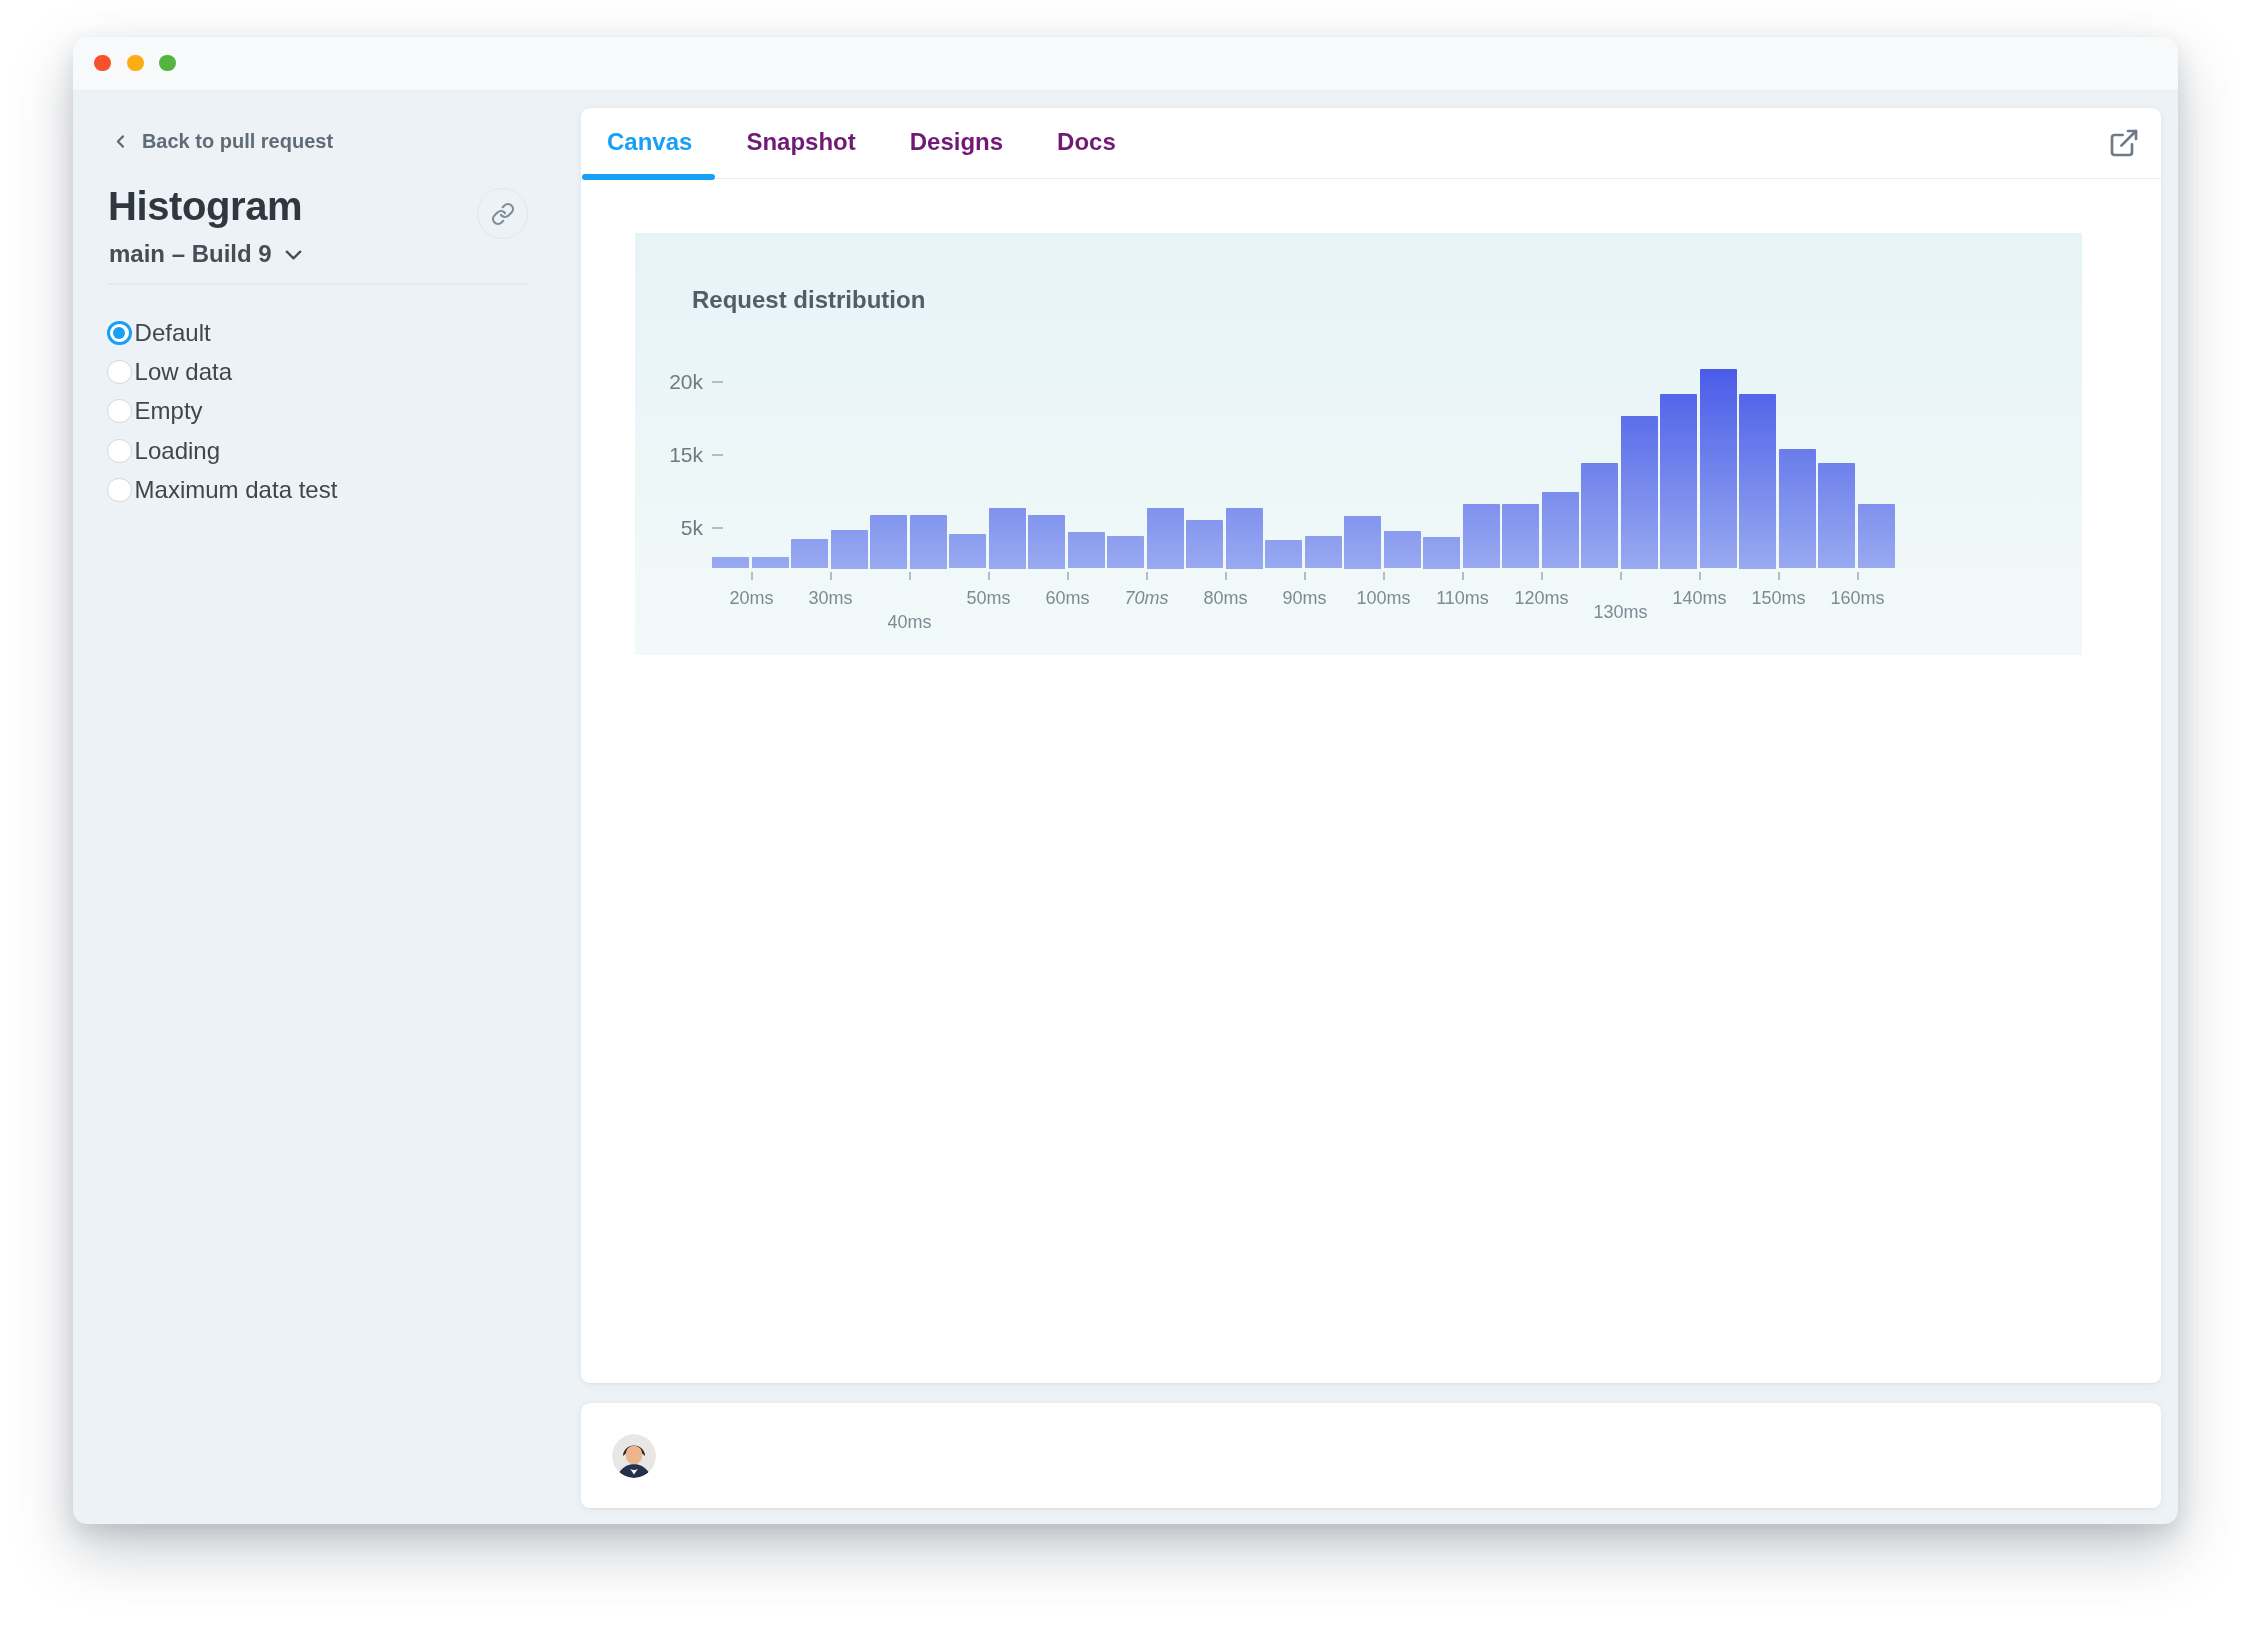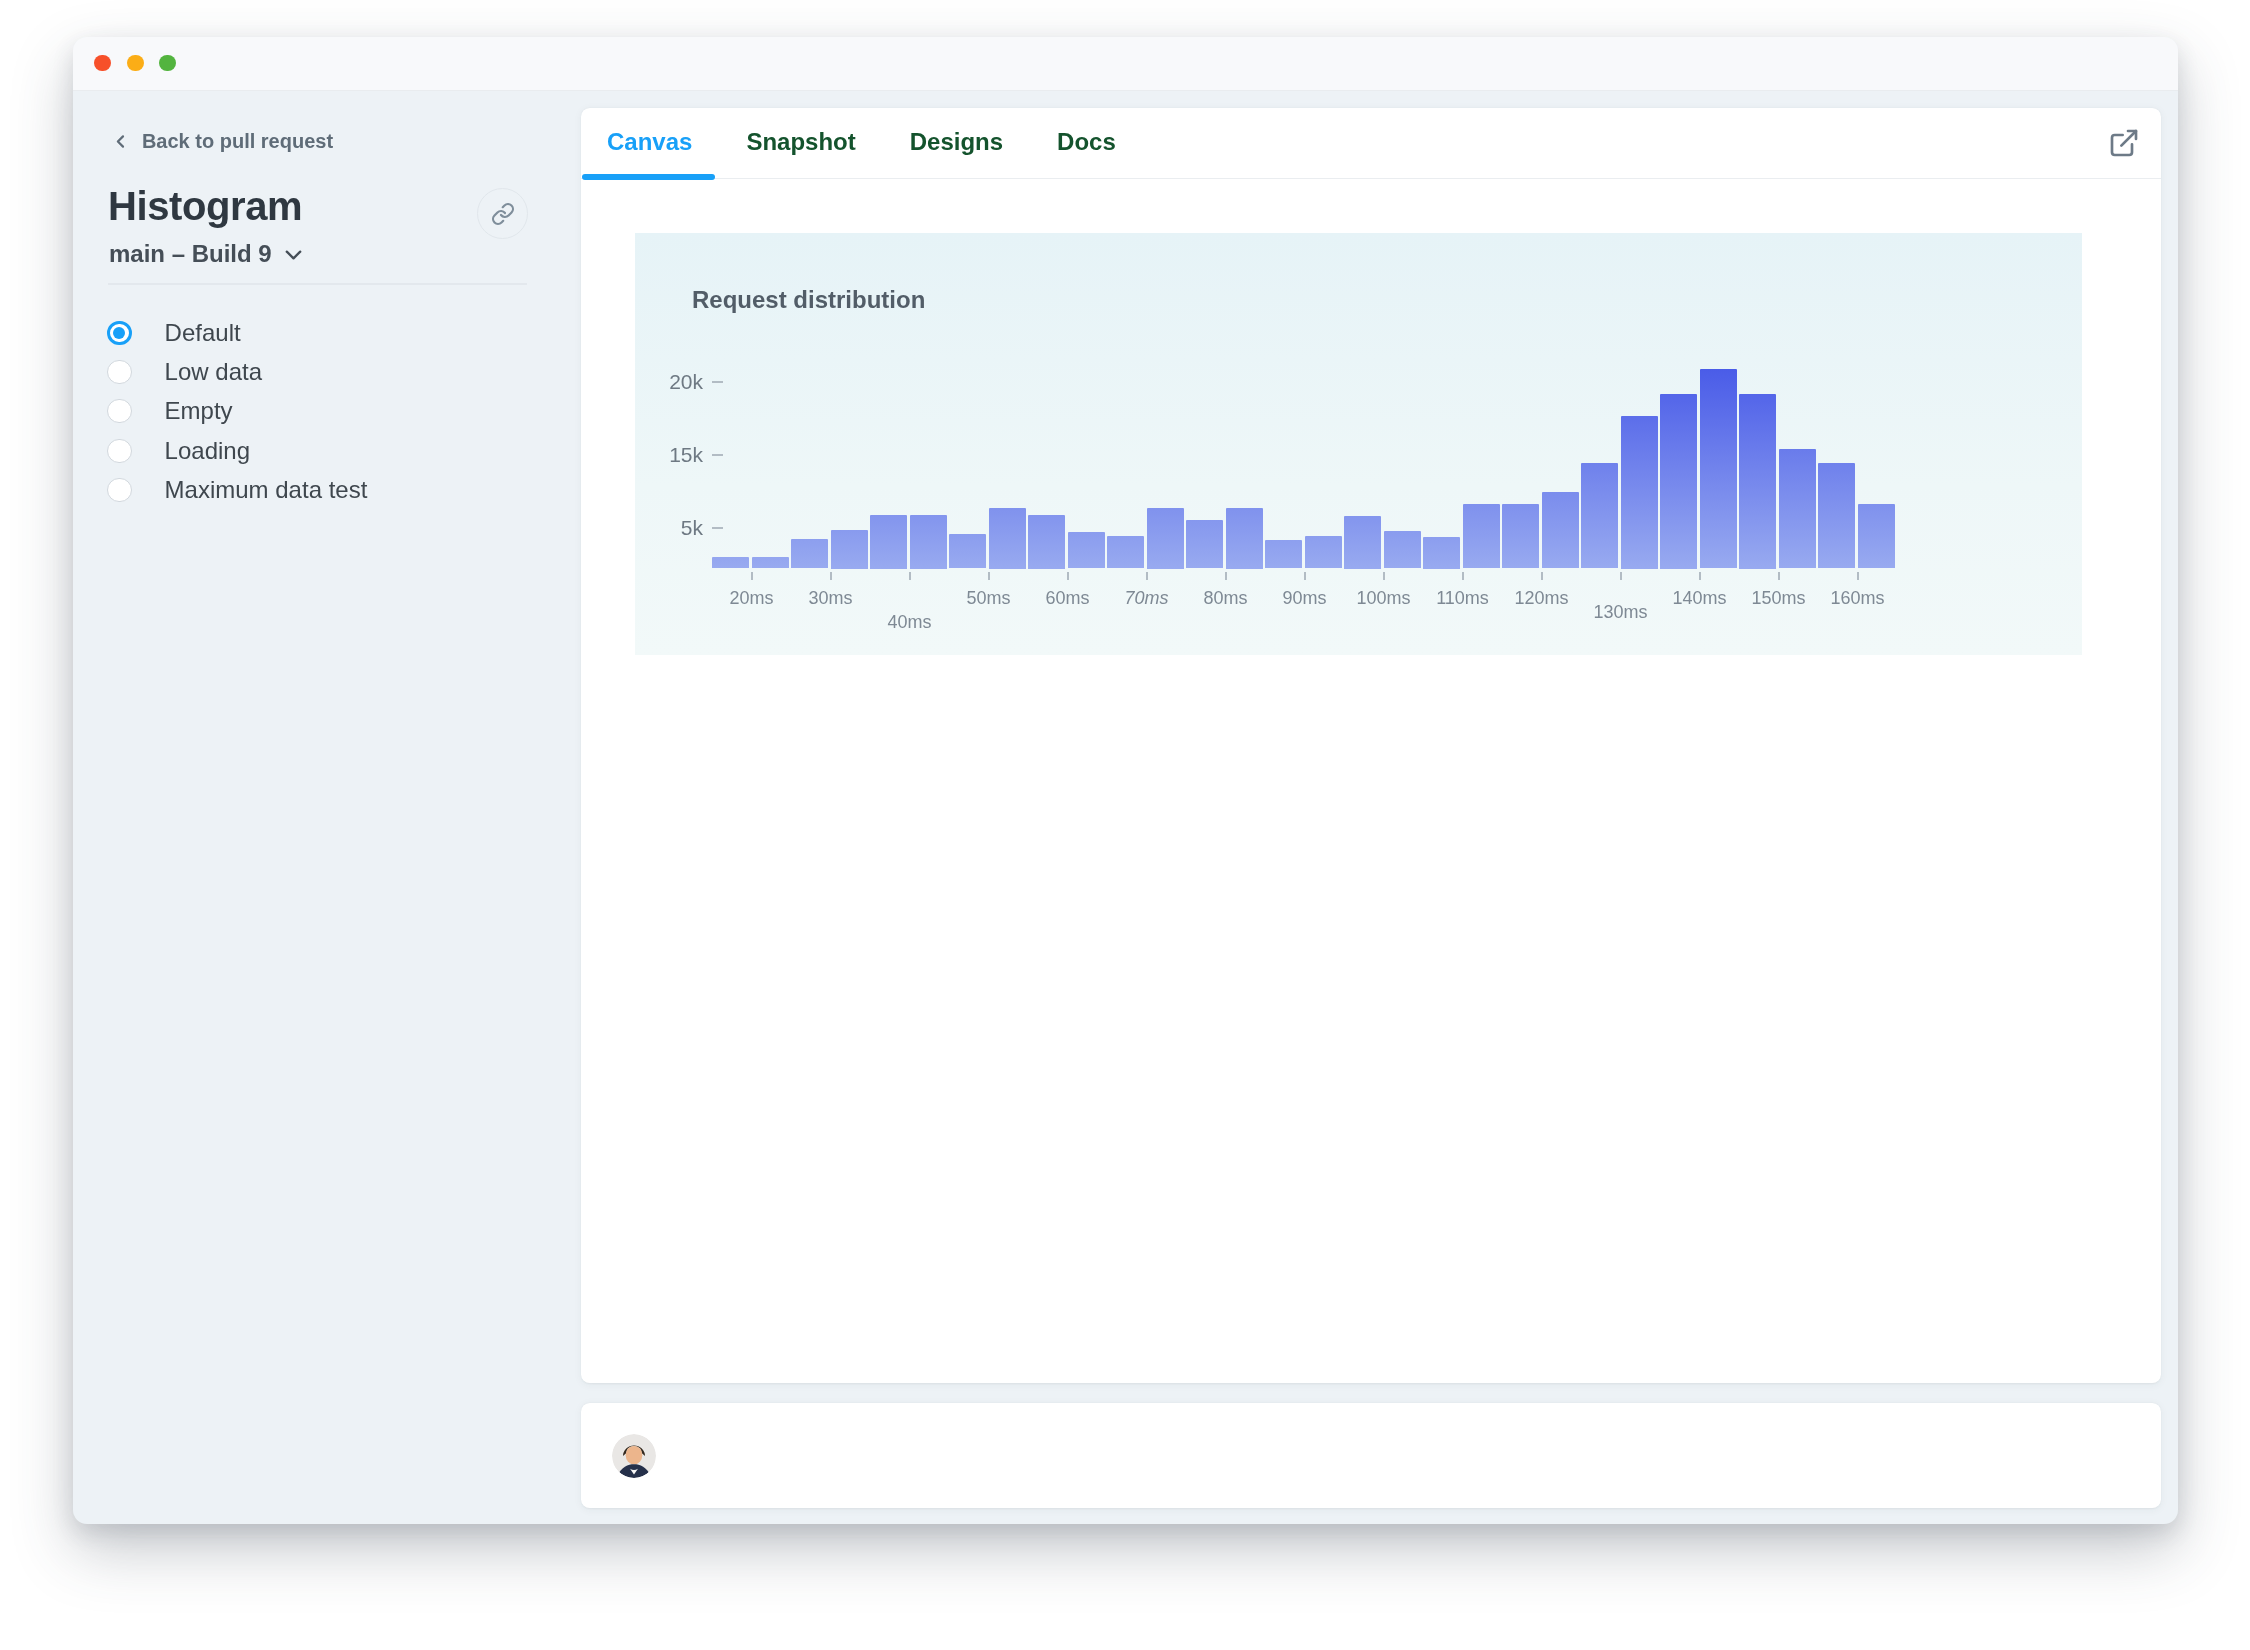--- a/index.html
+++ b/index.html
@@ -35,37 +35,37 @@
     position:absolute;left:36px;top:203px;display:flex;align-items:center;gap:10.5px;
     font-size:24px;font-weight:600;color:#454e57;cursor:pointer;
   }
   .linkbtn{
     position:absolute;left:404px;top:151px;width:51px;height:51px;border-radius:50%;
     border:1.8px solid #e0e6eb;background:transparent;display:flex;align-items:center;justify-content:center;
     box-sizing:border-box;cursor:pointer;padding:0;
   }
   .sidebar-divider{position:absolute;left:35px;top:246px;width:419px;height:1.8px;background:#e3e8ed;}
 
-  .radio-row{position:absolute;left:34px;display:flex;align-items:center;gap:33px;height:26px;cursor:pointer;}
+  .radio-row{position:absolute;left:34px;display:flex;align-items:center;gap:3px;height:26px;cursor:pointer;}
   .radio-circle{width:24.6px;height:24.6px;border-radius:50%;box-sizing:border-box;background:#fff;flex:0 0 auto;
     display:flex;align-items:center;justify-content:center;}
   .radio-circle.off{border:1.8px solid #d2d8de;}
   .radio-circle.on{border:3.5px solid var(--accent);}
   .radio-dot{width:12.3px;height:12.3px;border-radius:50%;background:var(--accent);}
   .radio-label{font-size:24px;color:#3f474e;font-weight:400;}
 
   
   .canvas-card{
     position:absolute;left:508px;top:71px;width:1580px;height:1275px;
     background:#ffffff;border-radius:8.8px;
     box-shadow:0 1.8px 8.8px rgba(40,50,60,.05), 0 0.9px 1.8px rgba(40,50,60,.05);
   }
   .tabbar{position:absolute;left:0;top:0;right:0;height:70px;border-bottom:1.8px solid #eaedf0;}
   .tabs{position:absolute;left:26px;top:0;height:68px;display:flex;align-items:center;}
-  .tab{margin-right:54px;font-size:24px;font-weight:700;color:#14532d;cursor:pointer;white-space:nowrap;}
+  .tab{margin-right:54px;font-size:24px;font-weight:700;color:#701a75;cursor:pointer;white-space:nowrap;}
   .tab.active{color:var(--accent);}
   .tab-underline{position:absolute;left:0.9px;top:66px;width:133px;height:6.1px;border-radius:3.5px;background:var(--accent);}
   .extlink{position:absolute;right:21px;top:19.3px;width:32px;height:32px;background:none;border:none;padding:0;cursor:pointer;}
 
   
   .chart{
     position:absolute;left:54px;top:125px;width:1447px;height:422px;
     background:linear-gradient(180deg,#e6f3f7 0%,#eef7f8 60%,#f2f9f9 100%);
   }
   .chart-title{position:absolute;left:57px;top:53px;font-size:24px;font-weight:700;color:#525d68;}

